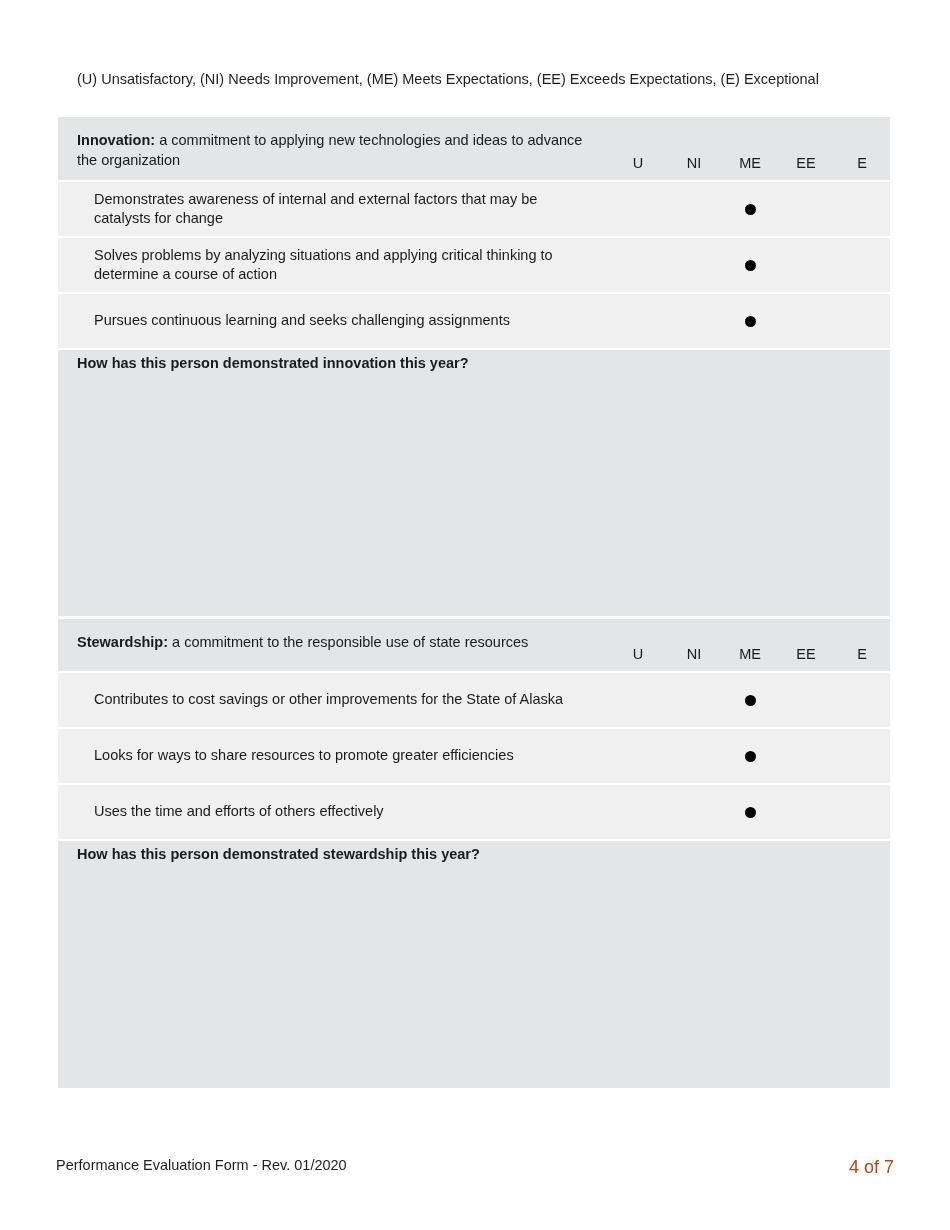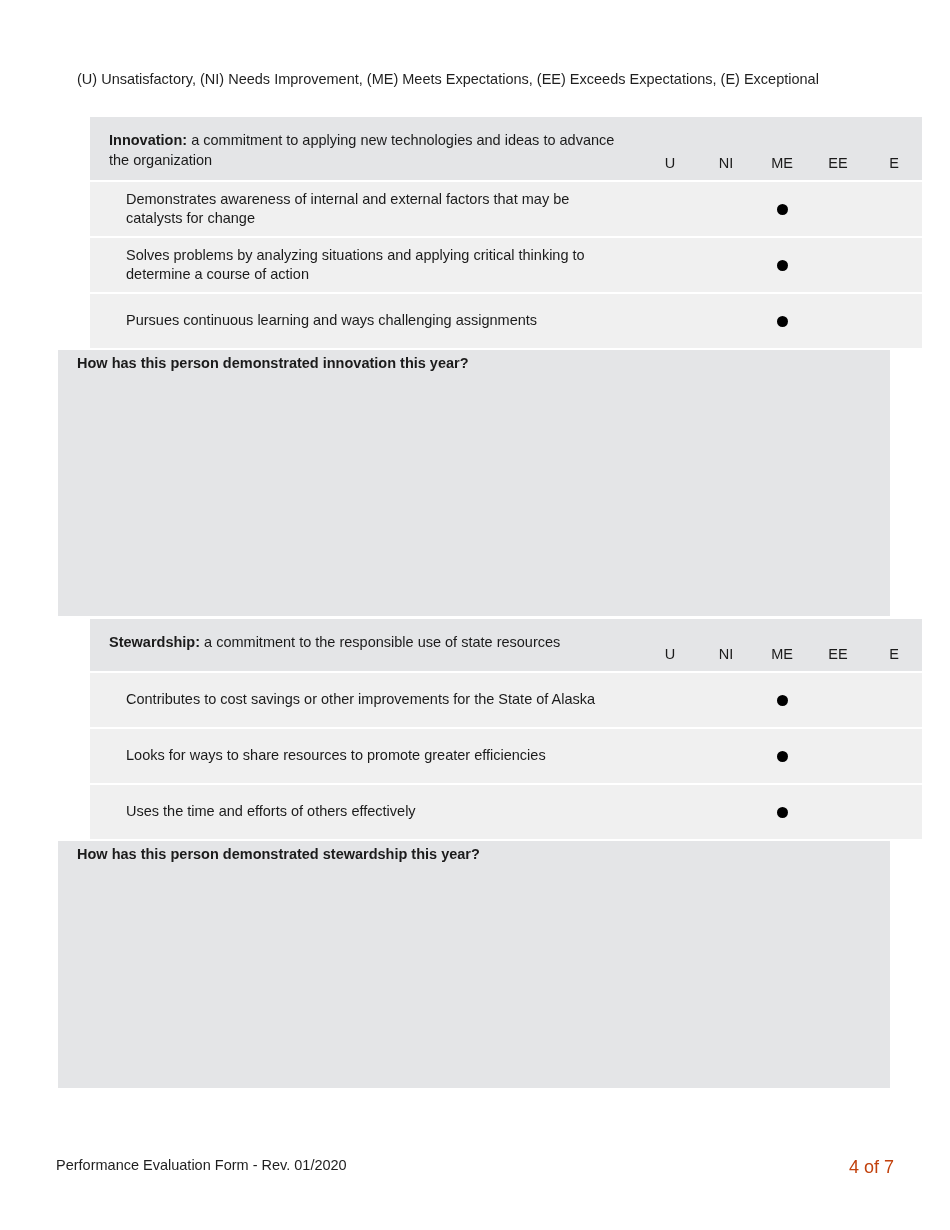--- a/index.html
+++ b/index.html
@@ -44,21 +44,20 @@
     width: 832px;
   }
   .section.innovation { top: 117px; }
   .section.stewardship { top: 619px; }
 
   table.rating {
     width: 832px;
     border-collapse: collapse;
     table-layout: fixed;
     background: #ef4444;
-    margin-left: 32px;
   }
   table.rating td, table.rating th {
     padding: 0;
     margin: 0;
     border: 0;
   }
 
   
   col.c-desc { width: 552px; }
   col.c-rate { width: 56px; }
@@ -197,21 +196,21 @@
         <tr class="criteria h2">
           <td class="crit-desc">Solves problems by analyzing situations and applying critical thinking to determine a course of action</td>
           <td class="crit-rate"></td>
           <td class="crit-rate"></td>
           <td class="crit-rate"><span class="dot"></span></td>
           <td class="crit-rate"></td>
           <td class="crit-rate last"></td>
         </tr>
 
         <tr class="criteria h1">
-          <td class="crit-desc">Pursues continuous learning and ways challenging assignments</td>
+          <td class="crit-desc">Pursues continuous learning and seeks challenging assignments</td>
           <td class="crit-rate"></td>
           <td class="crit-rate"></td>
           <td class="crit-rate"><span class="dot"></span></td>
           <td class="crit-rate"></td>
           <td class="crit-rate last"></td>
         </tr>
       </tbody>
     </table>
 
     <div class="comment-box comment-innovation">

